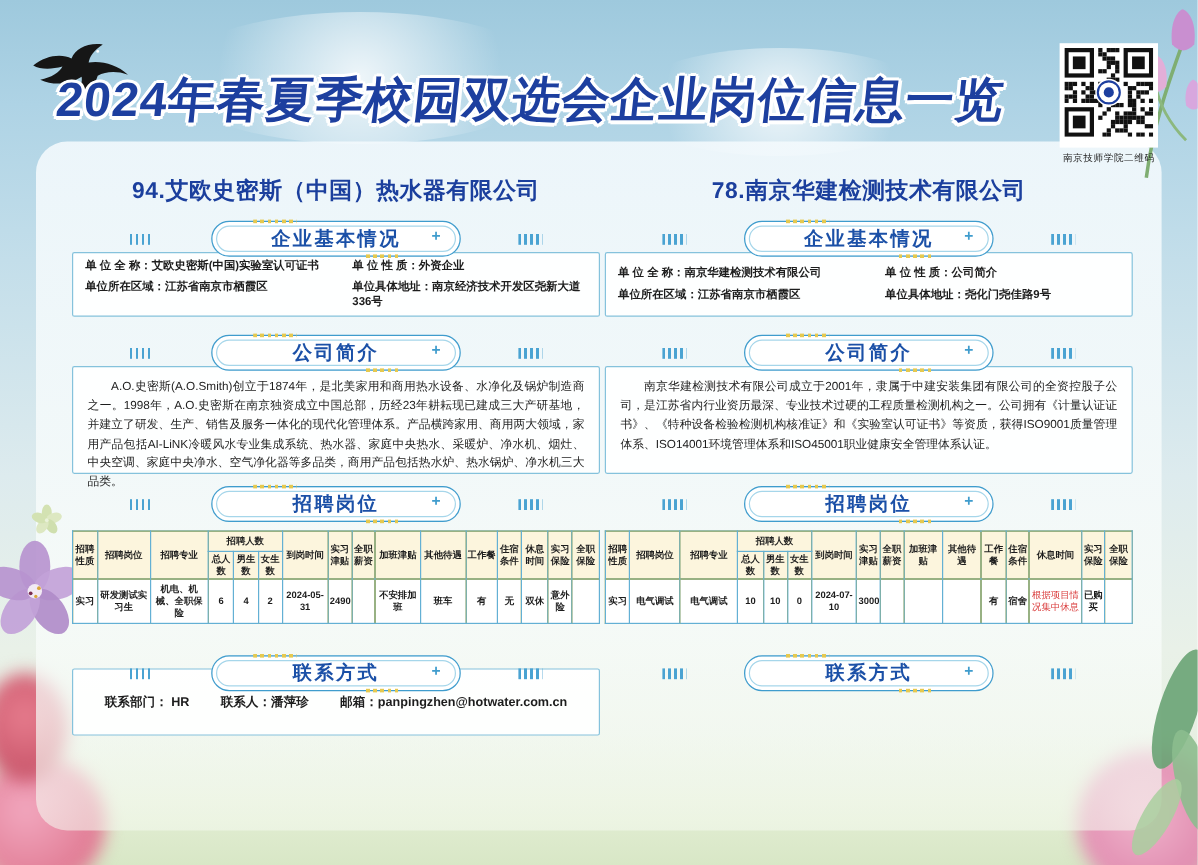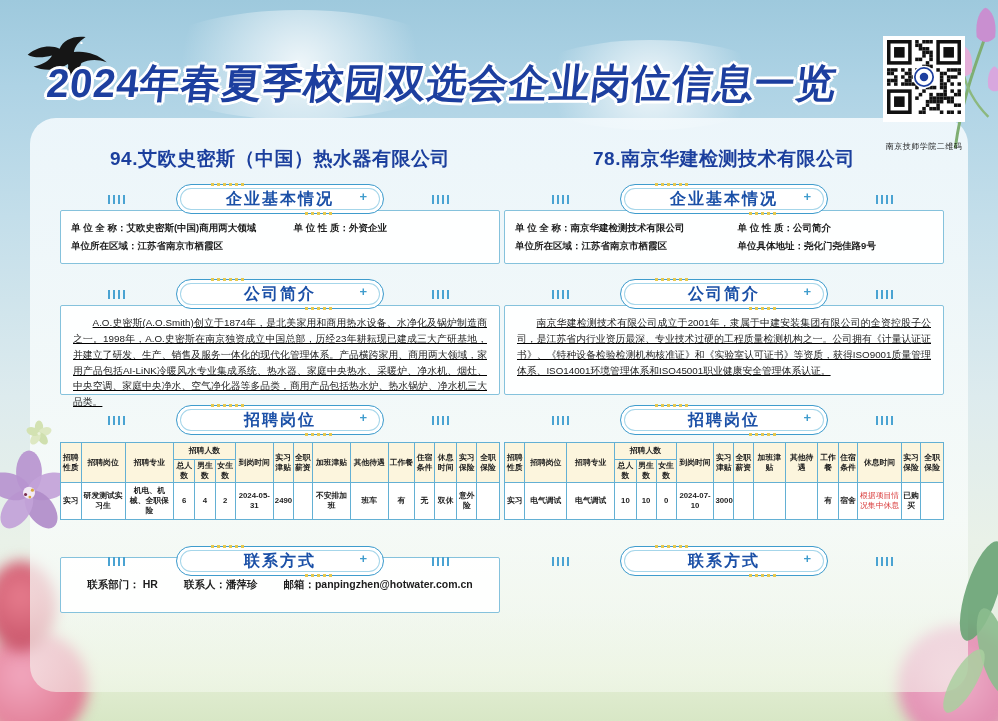--- a/index.html
+++ b/index.html
@@ -21,21 +21,21 @@
   
   .main-title { position:absolute; left:28px; top:56px; width:828px; text-align:center;
     font-size:40px; font-weight:900; letter-spacing:1px; color:#1d3f9f;
     transform:skewX(-6deg);
     text-shadow:-2px -2px 0 #fff,2px -2px 0 #fff,-2px 2px 0 #fff,2px 2px 0 #fff,
                  0 -3px 0 #fff,0 3px 0 #fff,-3px 0 0 #fff,3px 0 0 #fff;
     z-index:3; white-space:nowrap; }
   .swallow { position:absolute; left:26px; top:32px; width:84px; height:52px; z-index:3; }
   .qr-wrap { position:absolute; right:26px; top:36px; width:96px; text-align:center; z-index:3; }
   .qr-box { background:#fff; padding:4px; display:inline-block; }
-  .qr-caption { margin-top:19px; font-size:8px; color:#222; letter-spacing:.5px; }
+  .qr-caption { margin-top:3px; font-size:8px; color:#222; letter-spacing:.5px; }
 
   
   .card { position:absolute; top:140px; width:440px; height:540px; z-index:3; }
   .card-left { left:60px; } .card-right { left:504px; }
   .company-title { position:absolute; left:0; top:6px; width:100%; text-align:center;
     font-size:19px; font-weight:800; color:#1b3f9d; letter-spacing:.5px; }
 
   
   .sec-row { position:absolute; left:0; width:100%; height:30px; display:flex; align-items:center; z-index:5;gap:44px; }
   .sec-line { flex:1; height:1px; background:#57abd6; }
@@ -53,21 +53,21 @@
   .sec-plus { position:absolute; right:16px; top:4px; color:#3f9ccd; font-size:13px; font-weight:700; }
 
   
   .info-box { position:absolute; left:0; width:100%; background:rgba(255,255,255,.92);
     border:1px solid #85c2dc; border-radius:2px; z-index:4; }
   .basic-box { display:grid; grid-template-columns:53% 47%; row-gap:5px;
     padding:10px 8px 9px 10px; align-content:center; }
   .kv { font-size:9.5px; color:#1d1d1d; line-height:1.35; }
   .kv .lbl { font-weight:700; }
   .kv .val { font-weight:600; }
-  .profile-box { padding:9px 12px;text-decoration:underline; }
+  .profile-box { padding:9px 12px; }
   .profile-text { font-size:9.8px; line-height:1.62; color:#1d1d1d; text-align:justify; text-indent:2em; font-weight:500; }
   .contact-box { display:flex; align-items:center; justify-content:center; gap:26px; }
   .contact-item { font-size:10.5px; font-weight:700; color:#1d1d1d; white-space:nowrap; }
 
   
   .jobs { position:absolute; left:0; width:100%; border-collapse:collapse; table-layout:fixed;
     background:#eab308; z-index:4; }
   .jobs th,.jobs td { border:1px solid #63b0d4; text-align:center; vertical-align:middle;
     font-size:7.8px; line-height:1.3; padding:1px; color:#1d1d1d; overflow:hidden; }
   .jobs th { background:#fcf5dd; font-weight:700; height:17px; }
@@ -292,23 +292,24 @@
     <span class="sec-line"></span>
       <span class="sec-stripes"></span>
     <span class="sec-pill">
         <span class="sec-title">企业基本情况</span>
         <span class="sec-plus">+</span>
       </span>
     <span class="sec-stripes"></span>
       <span class="sec-line"></span>
   </div>
   <div class="info-box basic-box box-basic">
-    <div class="kv"><span class="lbl">单 位 全 称：</span><span class="val">艾欧史密斯(中国)商用两大领域</span></div>
+    <div class="kv"><span class="lbl">单 位 全 称：</span><span class="val">艾欧史密斯(中国)实验室认可证书</span></div>
     <div class="kv"><span class="lbl">单 位 性 质：</span><span class="val">外资企业</span></div>
     <div class="kv"><span class="lbl">单位所在区域：</span><span class="val">江苏省南京市栖霞区</span></div>
+    <div class="kv"><span class="lbl">单位具体地址：</span><span class="val">南京经济技术开发区尧新大道336号</span></div>
   </div>
 
   <div class="sec-row sec-profile">
     <span class="sec-line"></span>
       <span class="sec-stripes"></span>
     <span class="sec-pill">
         <span class="sec-title">公司简介</span>
         <span class="sec-plus">+</span>
       </span>
     <span class="sec-stripes"></span>

